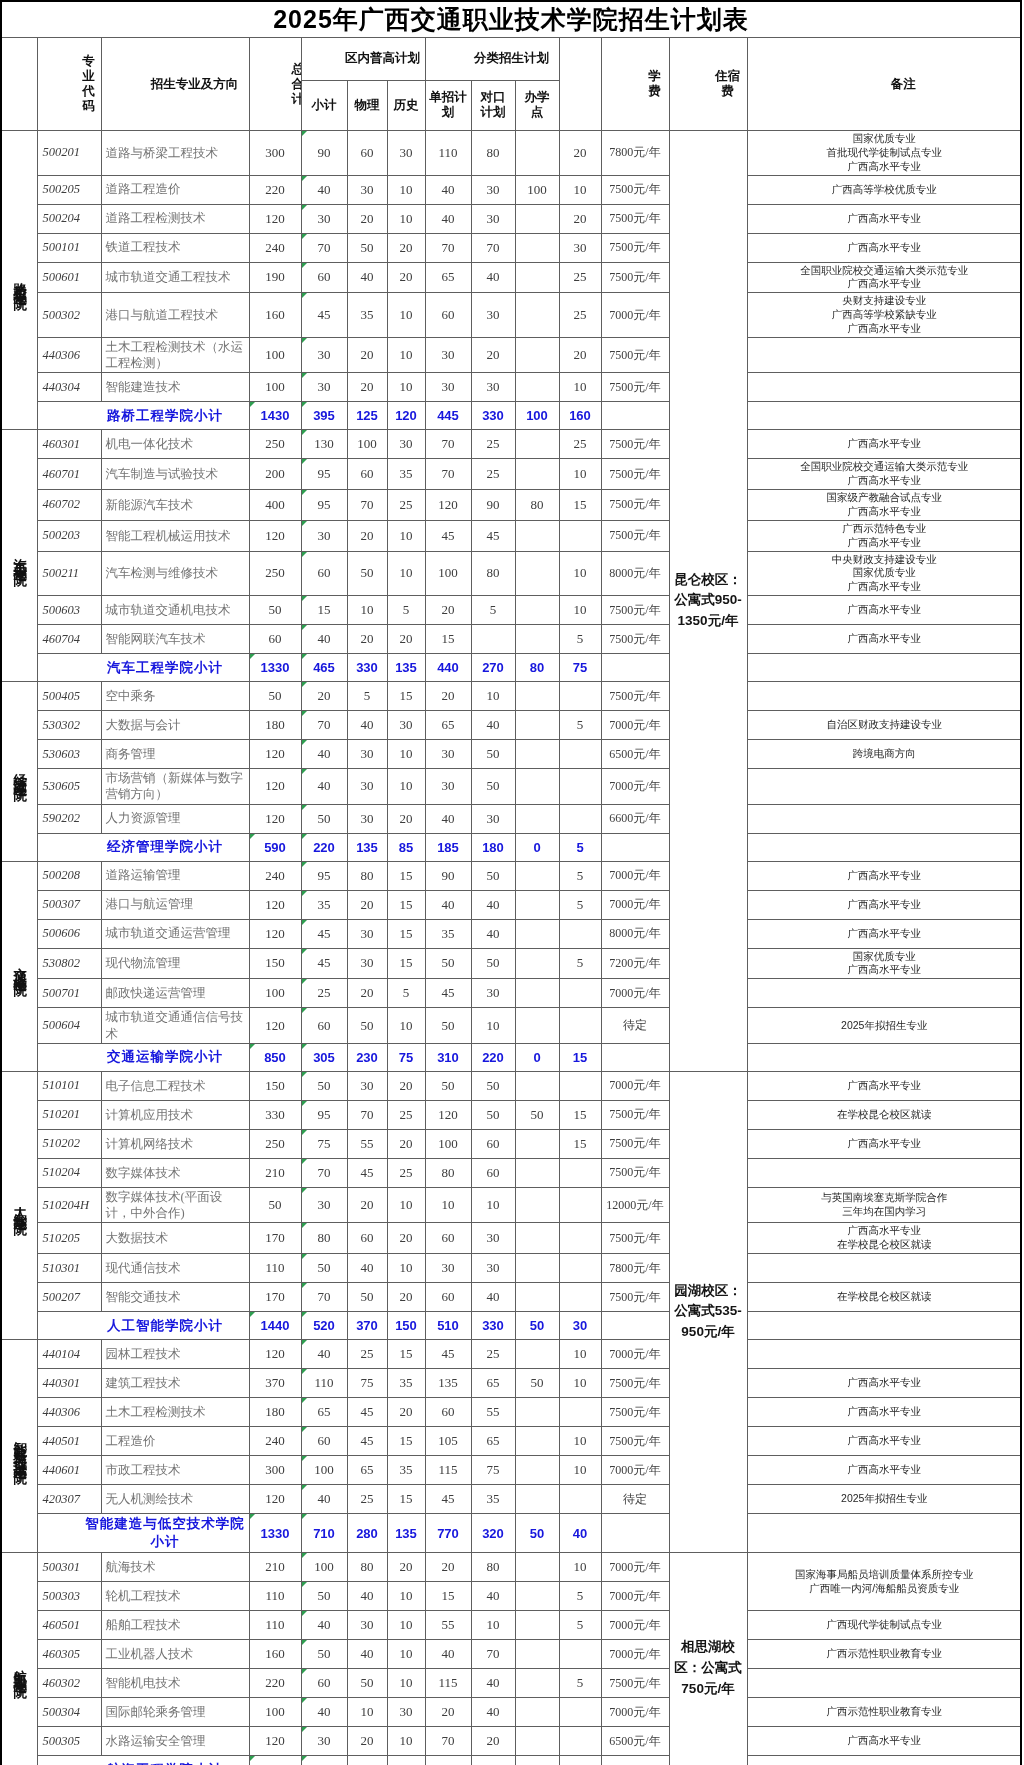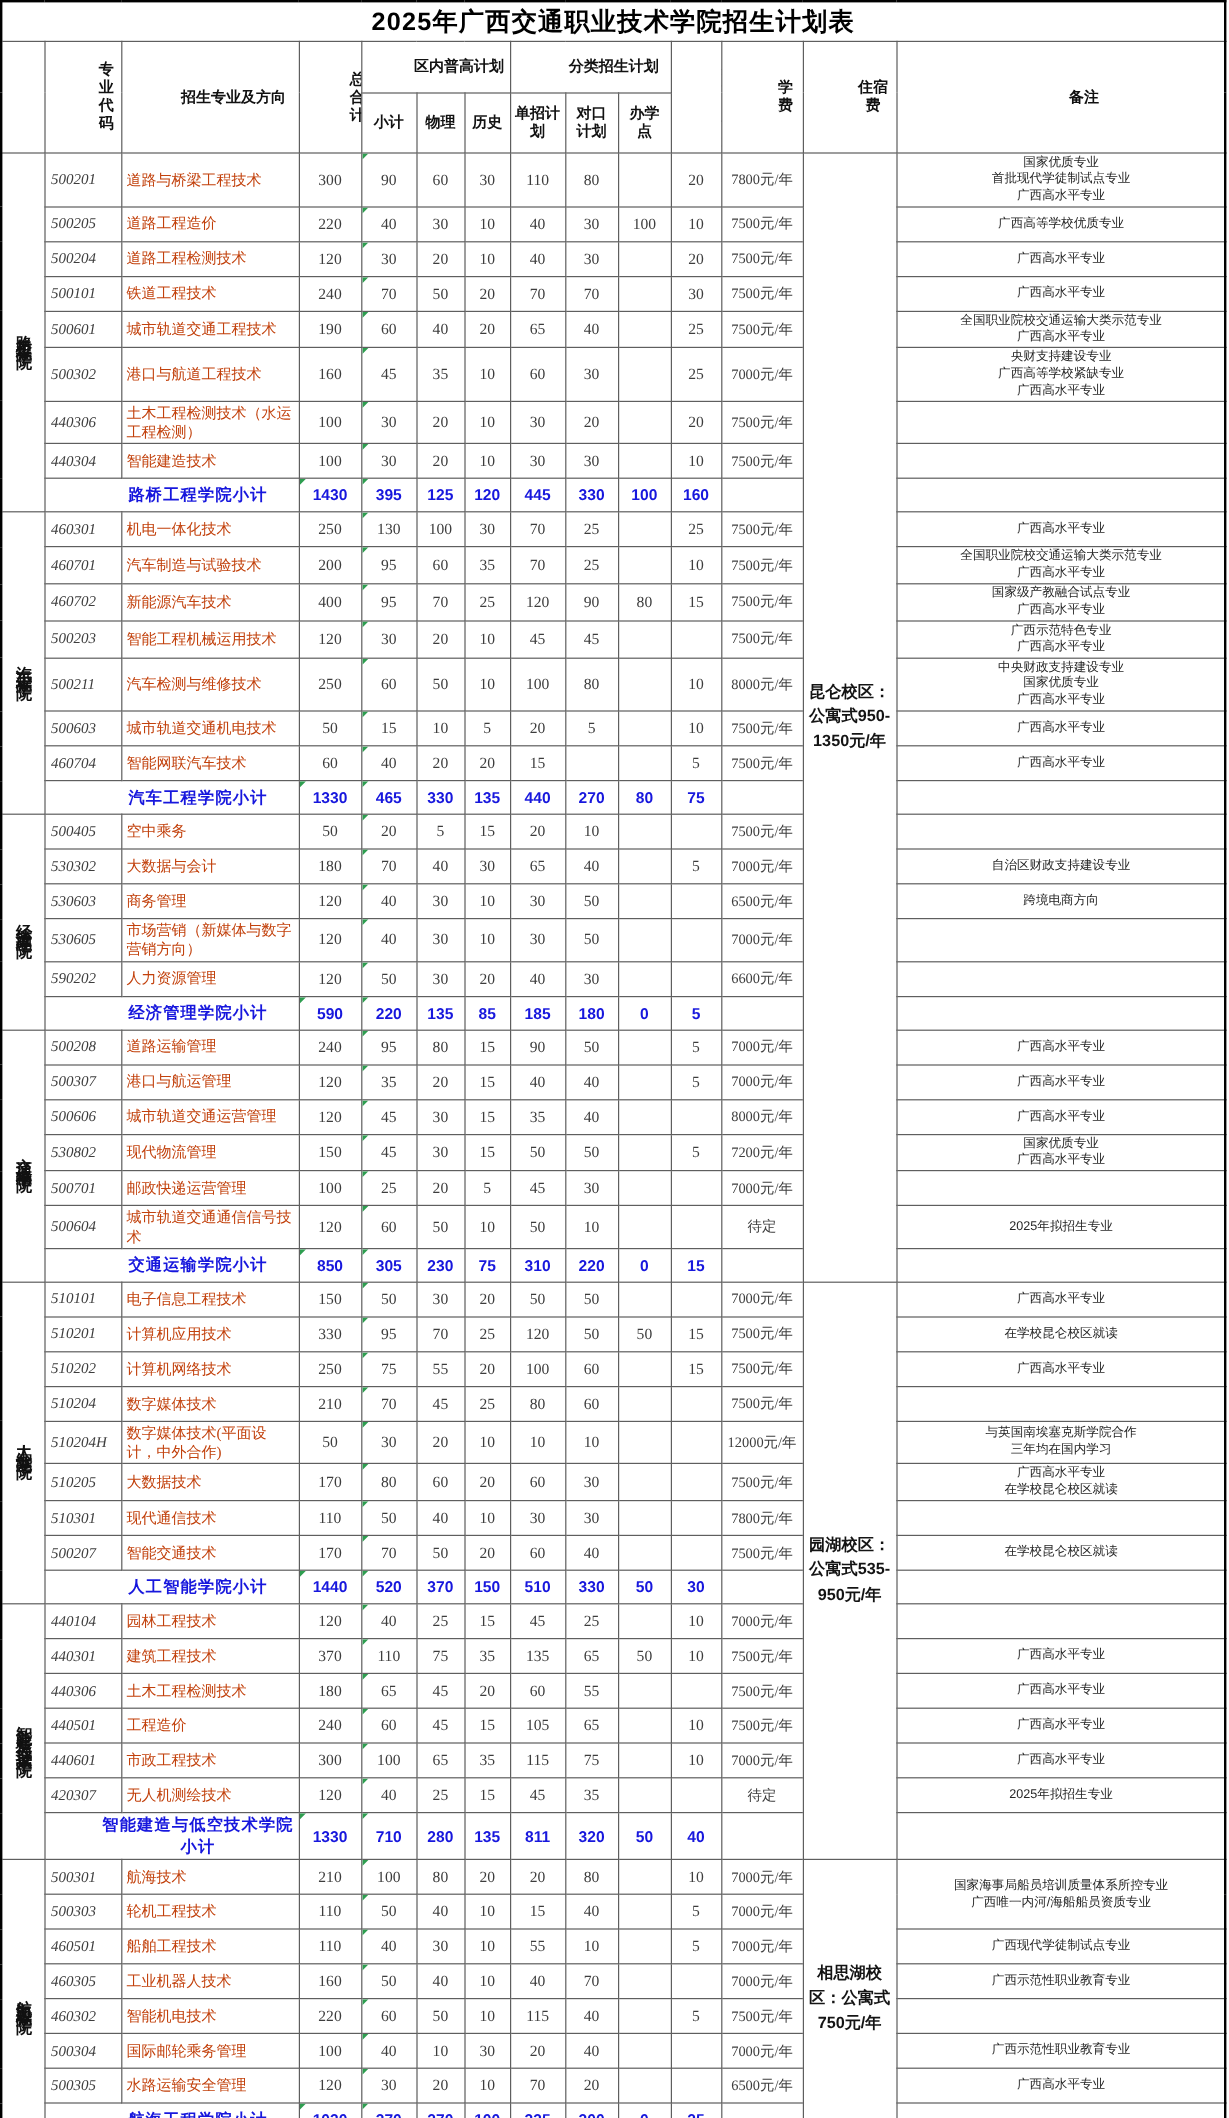--- a/index.html
+++ b/index.html
@@ -1,29 +1,29 @@
 <!DOCTYPE html>
 <html><head>
 <meta charset="utf-8">
 <style>
   html,body { margin:0; padding:0; background:#ffffff; }
   body { width:1024px; font-family:"Liberation Sans", sans-serif; }
   .sheet { width:1024px; }
   table { border-collapse:collapse; width:1022px; table-layout:fixed; border:2px solid #000; background:#fff; }
   th, td { border:1px solid #5e5e5e; padding:1px 3px; overflow:hidden; vertical-align:middle; }
   
-  .title-row th { height:30px; font-size:21px; font-weight:bold; color:#000; text-align:center; letter-spacing:1px; }
+  .title-row th { height:30px; font-size:25px; font-weight:bold; color:#000; text-align:center; letter-spacing:1px; }
   
   thead .h th { font-size:12.5px; font-weight:bold; color:#111; text-align:center; line-height:1.2; background:#fff; }
   thead .h1 th { height:30px;padding-left:42px; }
   thead .h2 th { height:36px; }
   
   td { height:26px; }
   .code { font-family:"Liberation Serif","DejaVu Serif",serif; font-size:12.5px; color:#3d3d3d; text-align:left; padding-left:5px;font-style:italic; }
-  .major { font-family:"Liberation Serif","DejaVu Serif",serif; font-size:12.5px; color:#c2410c; text-align:left; padding-left:4px; line-height:1.3;margin-top:14px; }
+  .major { font-family:"Liberation Serif","DejaVu Serif",serif; font-size:12.5px; color:#737373; text-align:left; padding-left:4px; line-height:1.3;margin-top:14px; }
   .num { font-family:"Liberation Serif","DejaVu Serif",serif; font-size:13px; color:#3d3d3d; text-align:center; position:relative; }
   .fee { font-family:"Liberation Serif","DejaVu Serif",serif; font-size:12px; color:#3d3d3d; text-align:center;margin-left:42px; }
   .remark { font-size:10.5px; color:#262626; text-align:center; line-height:1.32; padding-left:4px; }
   .college { text-align:center; font-weight:bold; font-size:13.5px; color:#111; }
   .college .vtext { writing-mode:vertical-lr; text-orientation:upright; margin:0 auto; letter-spacing:3px; line-height:1.1; }
   .housing { text-align:center; font-weight:bold; font-size:13.5px; color:#141414; line-height:1.55; }
   
   tr.subtotal > td { color:#1717dd; font-weight:bold; font-family:"Liberation Sans",sans-serif; font-size:13px; text-align:center; height:25px; }
   tr.subtotal .sublabel { font-size:13.5px; letter-spacing:1px;padding-left:47px; }
   
@@ -728,21 +728,21 @@
           <td class="num"></td>
           <td class="fee">待定</td>
           <td class="remark">2025年拟招生专业</td>
         </tr>
         <tr class="subtotal">
           <td class="sublabel" colspan="2">智能建造与低空技术学院小计</td>
           <td class="num gt">1330</td>
           <td class="num gt">710</td>
           <td class="num">280</td>
           <td class="num">135</td>
-          <td class="num">811</td>
+          <td class="num">770</td>
           <td class="num">320</td>
           <td class="num">50</td>
           <td class="num">40</td>
           <td class="fee"></td>
           <td class="remark"></td>
         </tr>
         <tr class="sec-start">
           <td class="college" rowspan="8">
             <div class="vtext">航海工程学院</div>
           </td>

